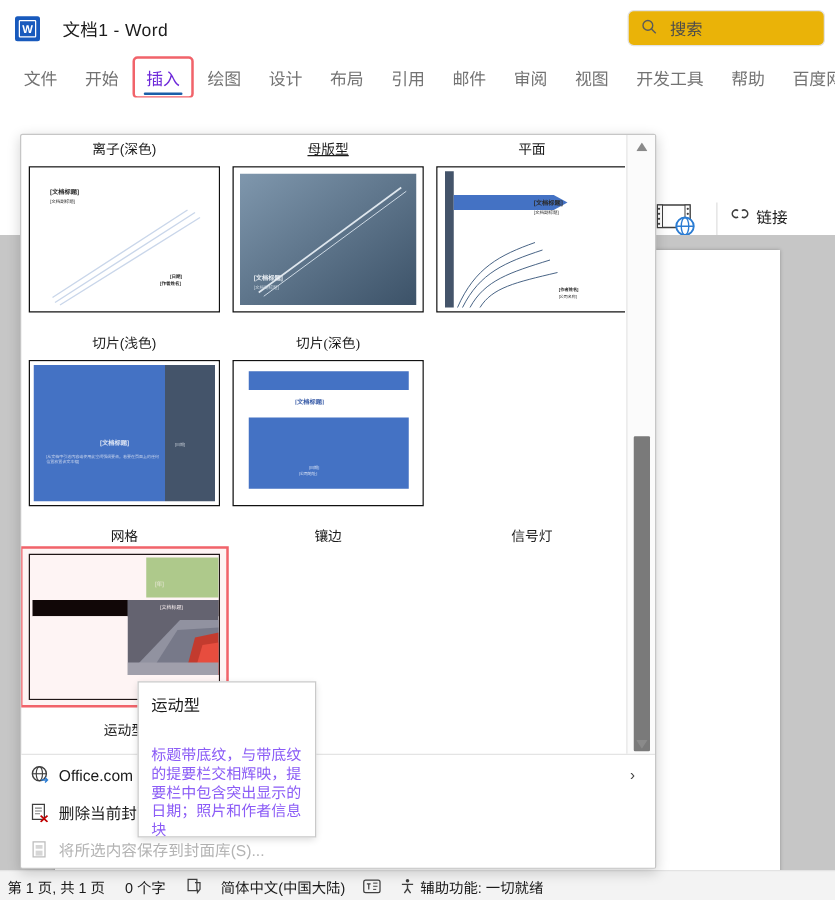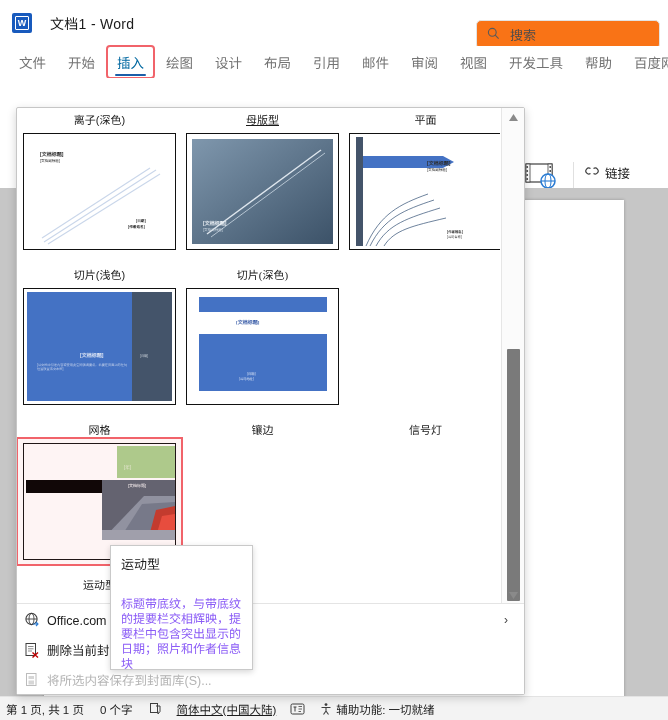--- a/index.html
+++ b/index.html
@@ -28,40 +28,40 @@
   .word-logo::after{
     content:"";position:absolute;left:3px;top:3px;width:14px;height:14px;
     border:1.4px solid #fff;border-radius:1px;box-sizing:border-box;
   }
   .word-logo span{position:relative;z-index:2;font-size:9px;line-height:1;}
   .doc-title{
     margin-left:18px;font-size:14px;color:#1b1b1b;letter-spacing:.3px;
     white-space:nowrap;
   }
   .searchbox{
-    position:absolute;right:8px;top:8px;width:184px;height:29px;
-    background:#f97316;border:1px solid #e3e3e3;border-radius:5px;
-    display:flex;align-items:center;box-sizing:border-box;margin-top:12px;
+    position:absolute;right:8px;top:8px;width:158px;height:29px;
+    background:#eab308;border:1px solid #e3e3e3;border-radius:5px;
+    display:flex;align-items:center;box-sizing:border-box;
   }
   .searchbox .mag{margin-left:10px;flex:none;}
   .searchbox .ph{margin-left:10px;font-size:13px;color:#4c4c4c;}
 
   
   .tabstrip{
     position:absolute;left:0;top:46px;width:668px;height:32px;
     display:flex;align-items:center;background:#ffffff;
   }
   .tab{
     position:relative;height:30px;padding:0 9px;margin:0 2px;
     display:flex;align-items:center;justify-content:center;
     font-size:13.5px;color:#737373;white-space:nowrap;cursor:default;
     box-sizing:border-box;
   }
   .tab:first-child{margin-left:10px;}
-  .tab.active{color:#0369a1;}
+  .tab.active{color:#6d28d9;}
   .tab.active::after{
     content:"";position:absolute;left:7px;right:7px;bottom:1px;height:2.5px;
     background:#1b5ea8;border-radius:2px;
   }
   .tab.sel-outline{
     outline:2px solid #f1636a;outline-offset:0px;border-radius:2px;
   }
 
   
   .ribbon{
@@ -563,21 +563,21 @@
 
   <div class="statusbar">
     <span class="si">第 1 页, 共 1 页</span>
     <span class="si" style="margin-left:16px;">0 个字</span>
     <span class="si" style="margin-left:16px;">
       <svg width="14" height="14" viewBox="0 0 14 14">
           <rect x="1.5" y="1.5" width="7" height="9" fill="none" stroke="#3f3f3f" stroke-width="1"></rect>
           <path d="M7 4 L11 4 L11 9.5 L9 12 L9 9.5" fill="none" stroke="#3f3f3f" stroke-width="1"></path>
         </svg>
     </span>
-    <span class="si" style="margin-left:14px;text-decoration:underline;">简体中文(中国大陆)</span>
+    <span class="si" style="margin-left:14px;">简体中文(中国大陆)</span>
     <span class="si" style="margin-left:14px;">
       <svg width="15" height="14" viewBox="0 0 15 14">
           <rect x="1" y="2" width="13" height="10" rx="1.5" fill="none" stroke="#3f3f3f" stroke-width="1"></rect>
           <path d="M3.5 5 L6.5 5 M5 5 L5 9.5" fill="none" stroke="#3f3f3f" stroke-width="1"></path>
           <path d="M8.5 4.5 L12 4.5 M8.5 7 L12 7 M8.5 9.5 L11 9.5" stroke="#3f3f3f" stroke-width=".8"></path>
         </svg>
     </span>
     <span class="si" style="margin-left:14px;">
       <svg width="14" height="14" viewBox="0 0 14 14">
           <circle cx="7" cy="2.6" r="1.4" fill="#3f3f3f"></circle>

